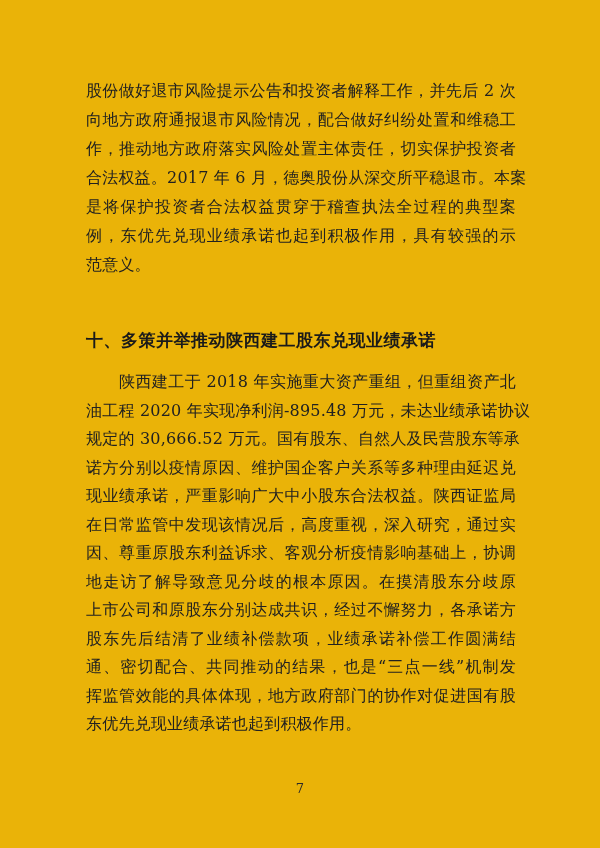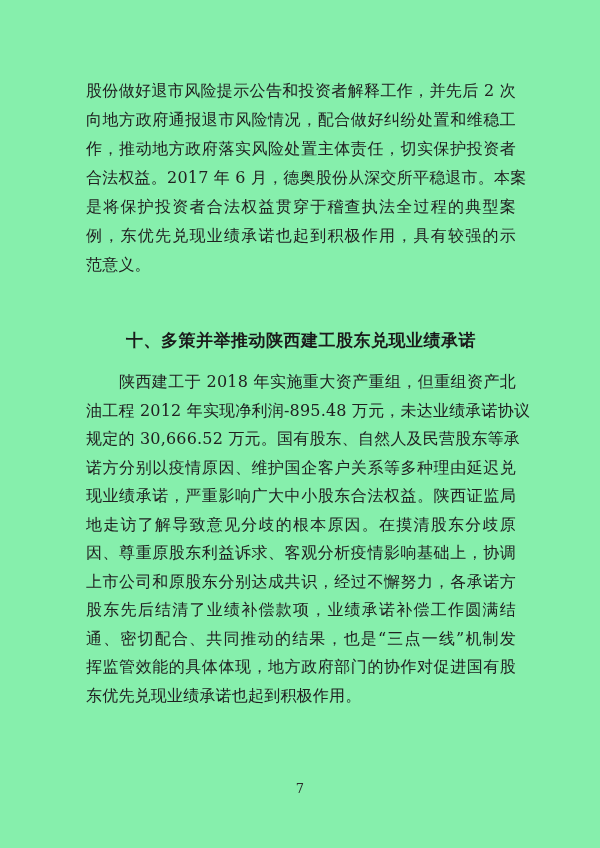--- a/index.html
+++ b/index.html
@@ -5,21 +5,21 @@
   html, body {
     margin: 0;
     padding: 0;
     background: #ffffff;
   }
   .page {
     position: relative;
     width: 600px;
     height: 848px;
     margin: 0 auto;
-    background: #86efac;
+    background: #eab308;
     box-sizing: border-box;
     padding: 76px 84px 0 86px;
     color: #212121;
     font-family: "DejaVu Serif", "Liberation Serif", serif;
     overflow: hidden;
   }
   .para {
     width: 430px;
   }
   .line {
@@ -42,21 +42,21 @@
     text-indent: 33px;
   }
   .heading {
     margin: 49px 0 14px 0;
     font-family: "Liberation Sans", "DejaVu Sans", sans-serif;
     font-weight: bold;
     font-size: 17px;
     line-height: 26px;
     letter-spacing: 0.5px;
     color: #1a1a1a;
-    text-align: center;
+    text-align: left;
   }
   .page-number {
     position: absolute;
     top: 780px;
     left: 0;
     width: 600px;
     text-align: center;
     font-size: 13px;
     line-height: 18px;
     color: #2a2a2a;
@@ -75,26 +75,27 @@
     <div class="line">合法权益。2017 年 6 月，德奥股份从深交所平稳退市。本案</div>
     <div class="line">是将保护投资者合法权益贯穿于稽查执法全过程的典型案</div>
     <div class="line">例，东优先兑现业绩承诺也起到积极作用，具有较强的示</div>
     <div class="line short">范意义。</div>
   </div>
 
   <div class="heading">十、多策并举推动陕西建工股东兑现业绩承诺</div>
 
   <div class="para para-2">
     <div class="line indent">陕西建工于 2018 年实施重大资产重组，但重组资产北</div>
-    <div class="line">油工程 2012 年实现净利润-895.48 万元，未达业绩承诺协议</div>
+    <div class="line">油工程 2020 年实现净利润-895.48 万元，未达业绩承诺协议</div>
     <div class="line">规定的 30,666.52 万元。国有股东、自然人及民营股东等承</div>
     <div class="line">诺方分别以疫情原因、维护国企客户关系等多种理由延迟兑</div>
     <div class="line">现业绩承诺，严重影响广大中小股东合法权益。陕西证监局</div>
+    <div class="line">在日常监管中发现该情况后，高度重视，深入研究，通过实</div>
+    <div class="line">因、尊重原股东利益诉求、客观分析疫情影响基础上，协调</div>
     <div class="line">地走访了解导致意见分歧的根本原因。在摸清股东分歧原</div>
-    <div class="line">因、尊重原股东利益诉求、客观分析疫情影响基础上，协调</div>
     <div class="line">上市公司和原股东分别达成共识，经过不懈努力，各承诺方</div>
     <div class="line">股东先后结清了业绩补偿款项，业绩承诺补偿工作圆满结</div>
     <div class="line">通、密切配合、共同推动的结果，也是“三点一线”机制发</div>
     <div class="line">挥监管效能的具体体现，地方政府部门的协作对促进国有股</div>
     <div class="line short">东优先兑现业绩承诺也起到积极作用。</div>
   </div>
 
   <div class="page-number">7</div>
 
 </div>

